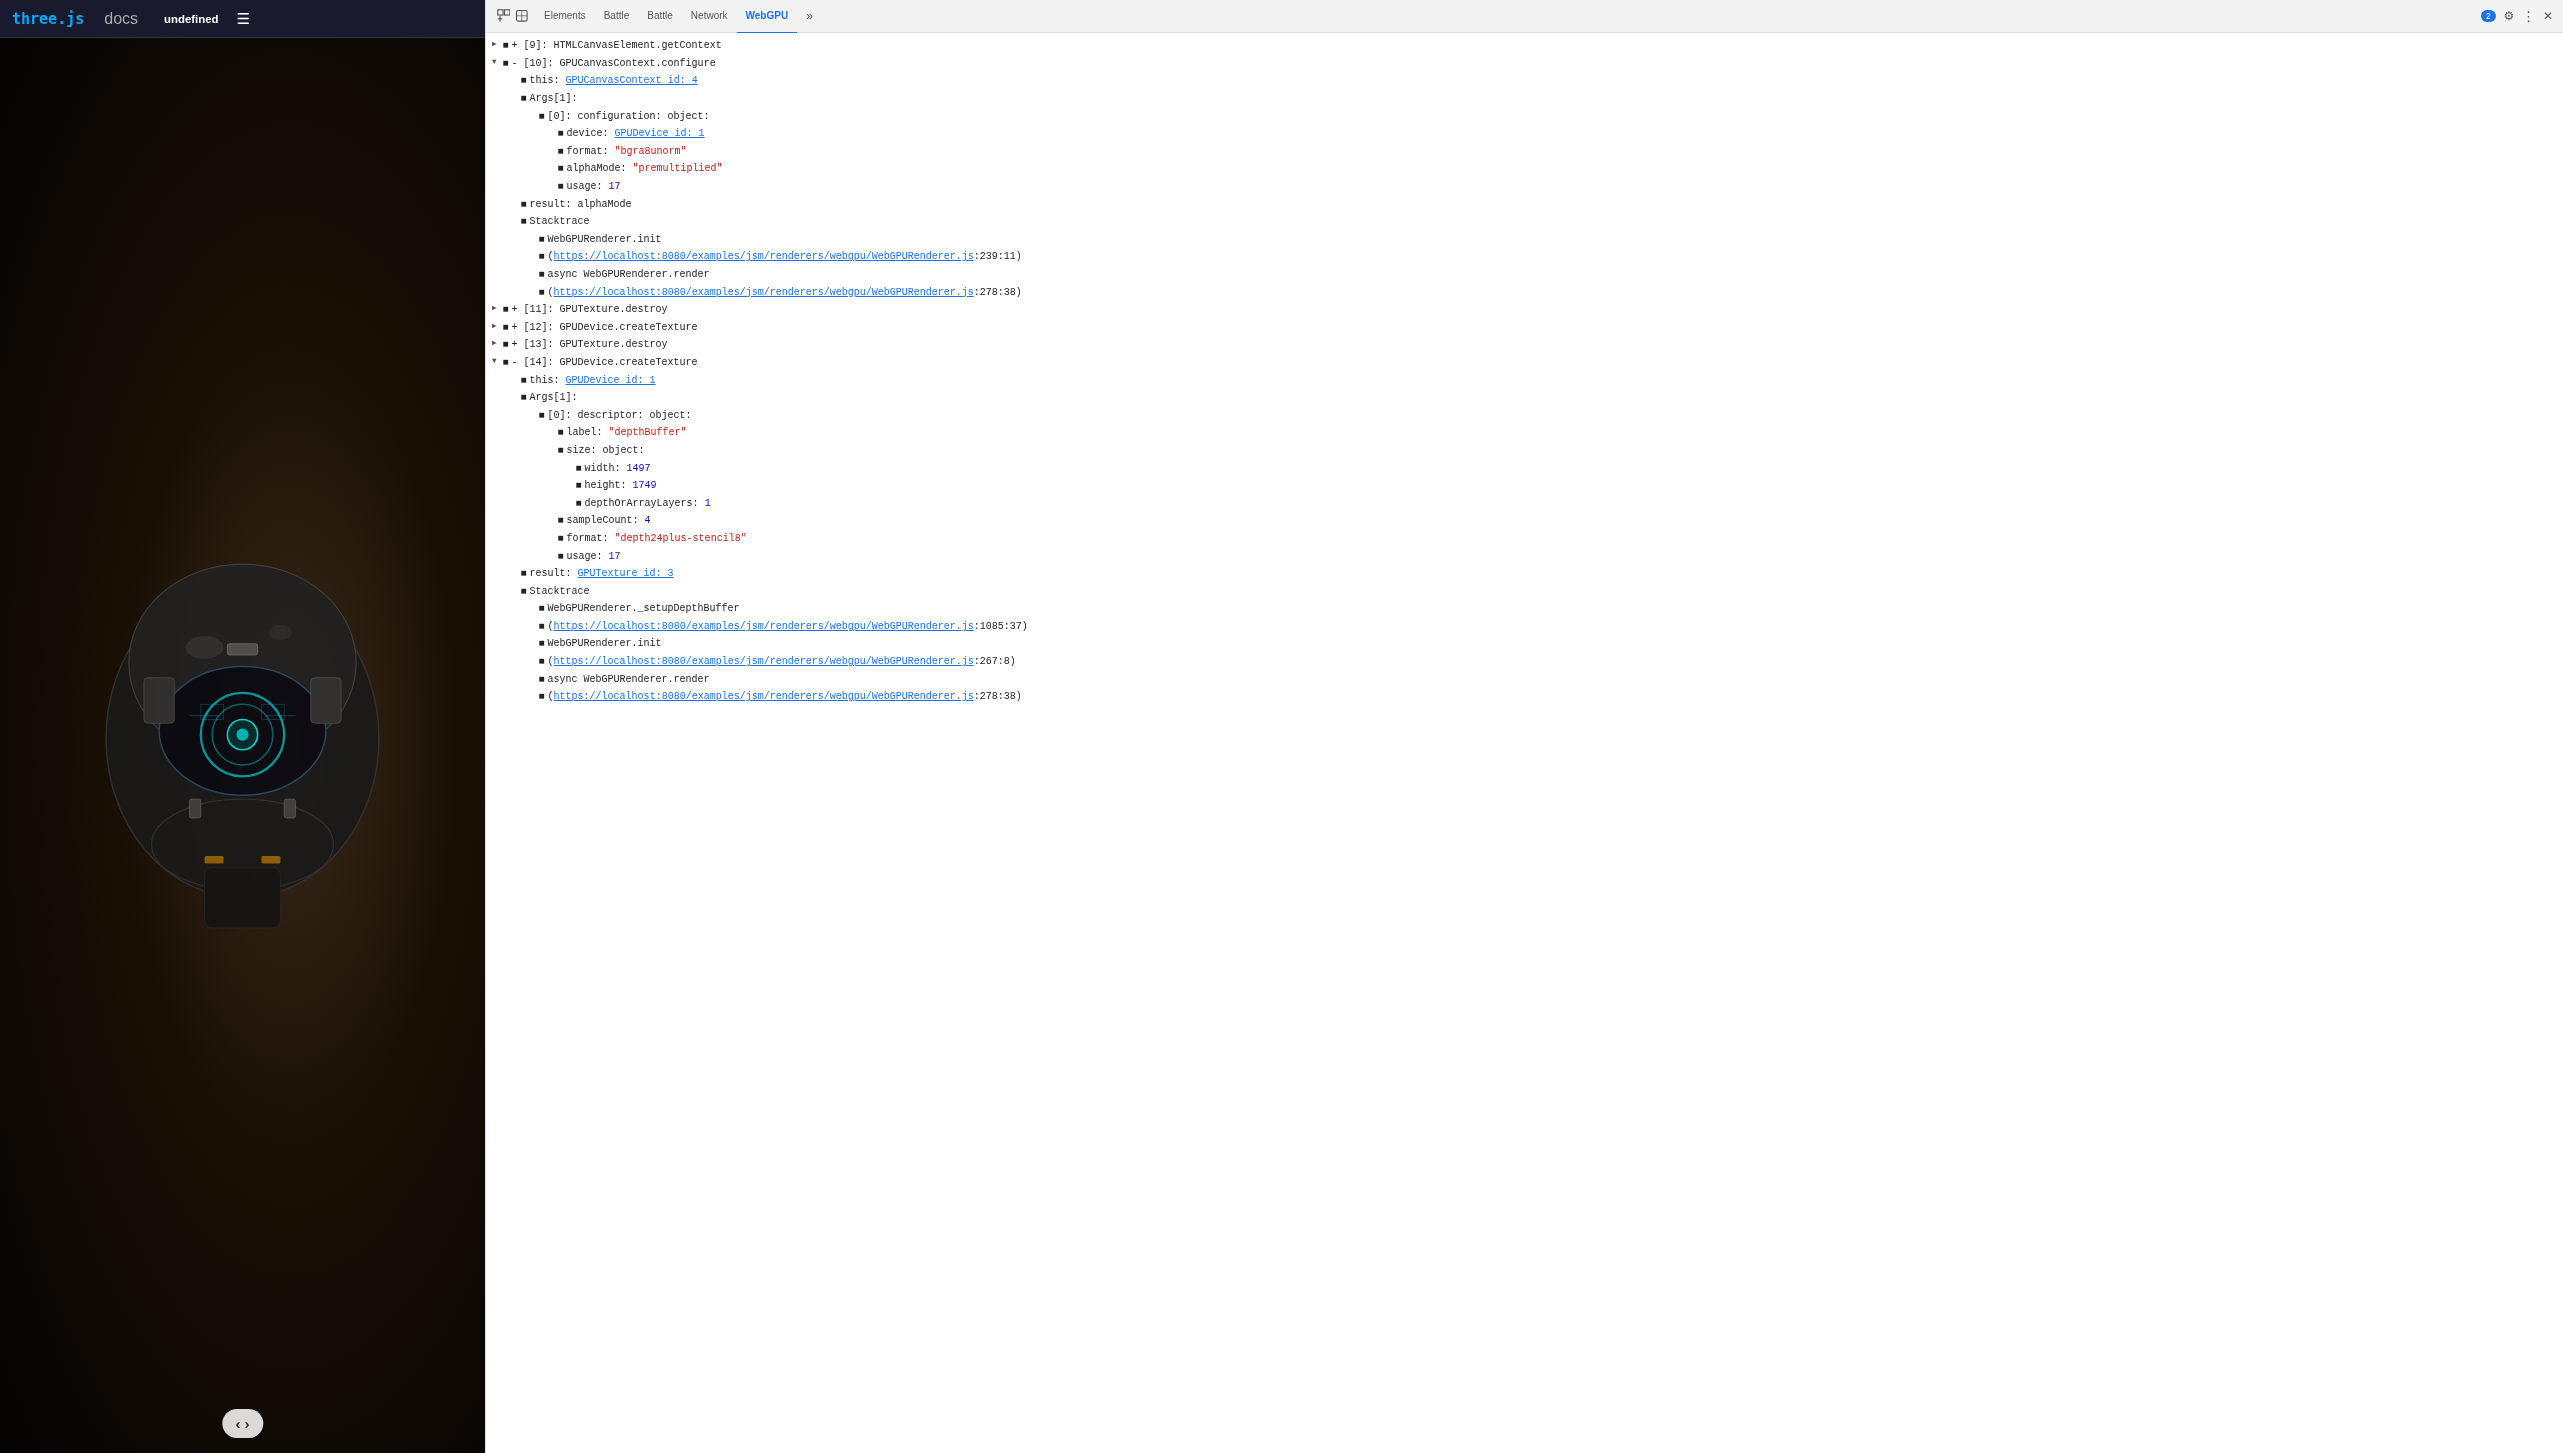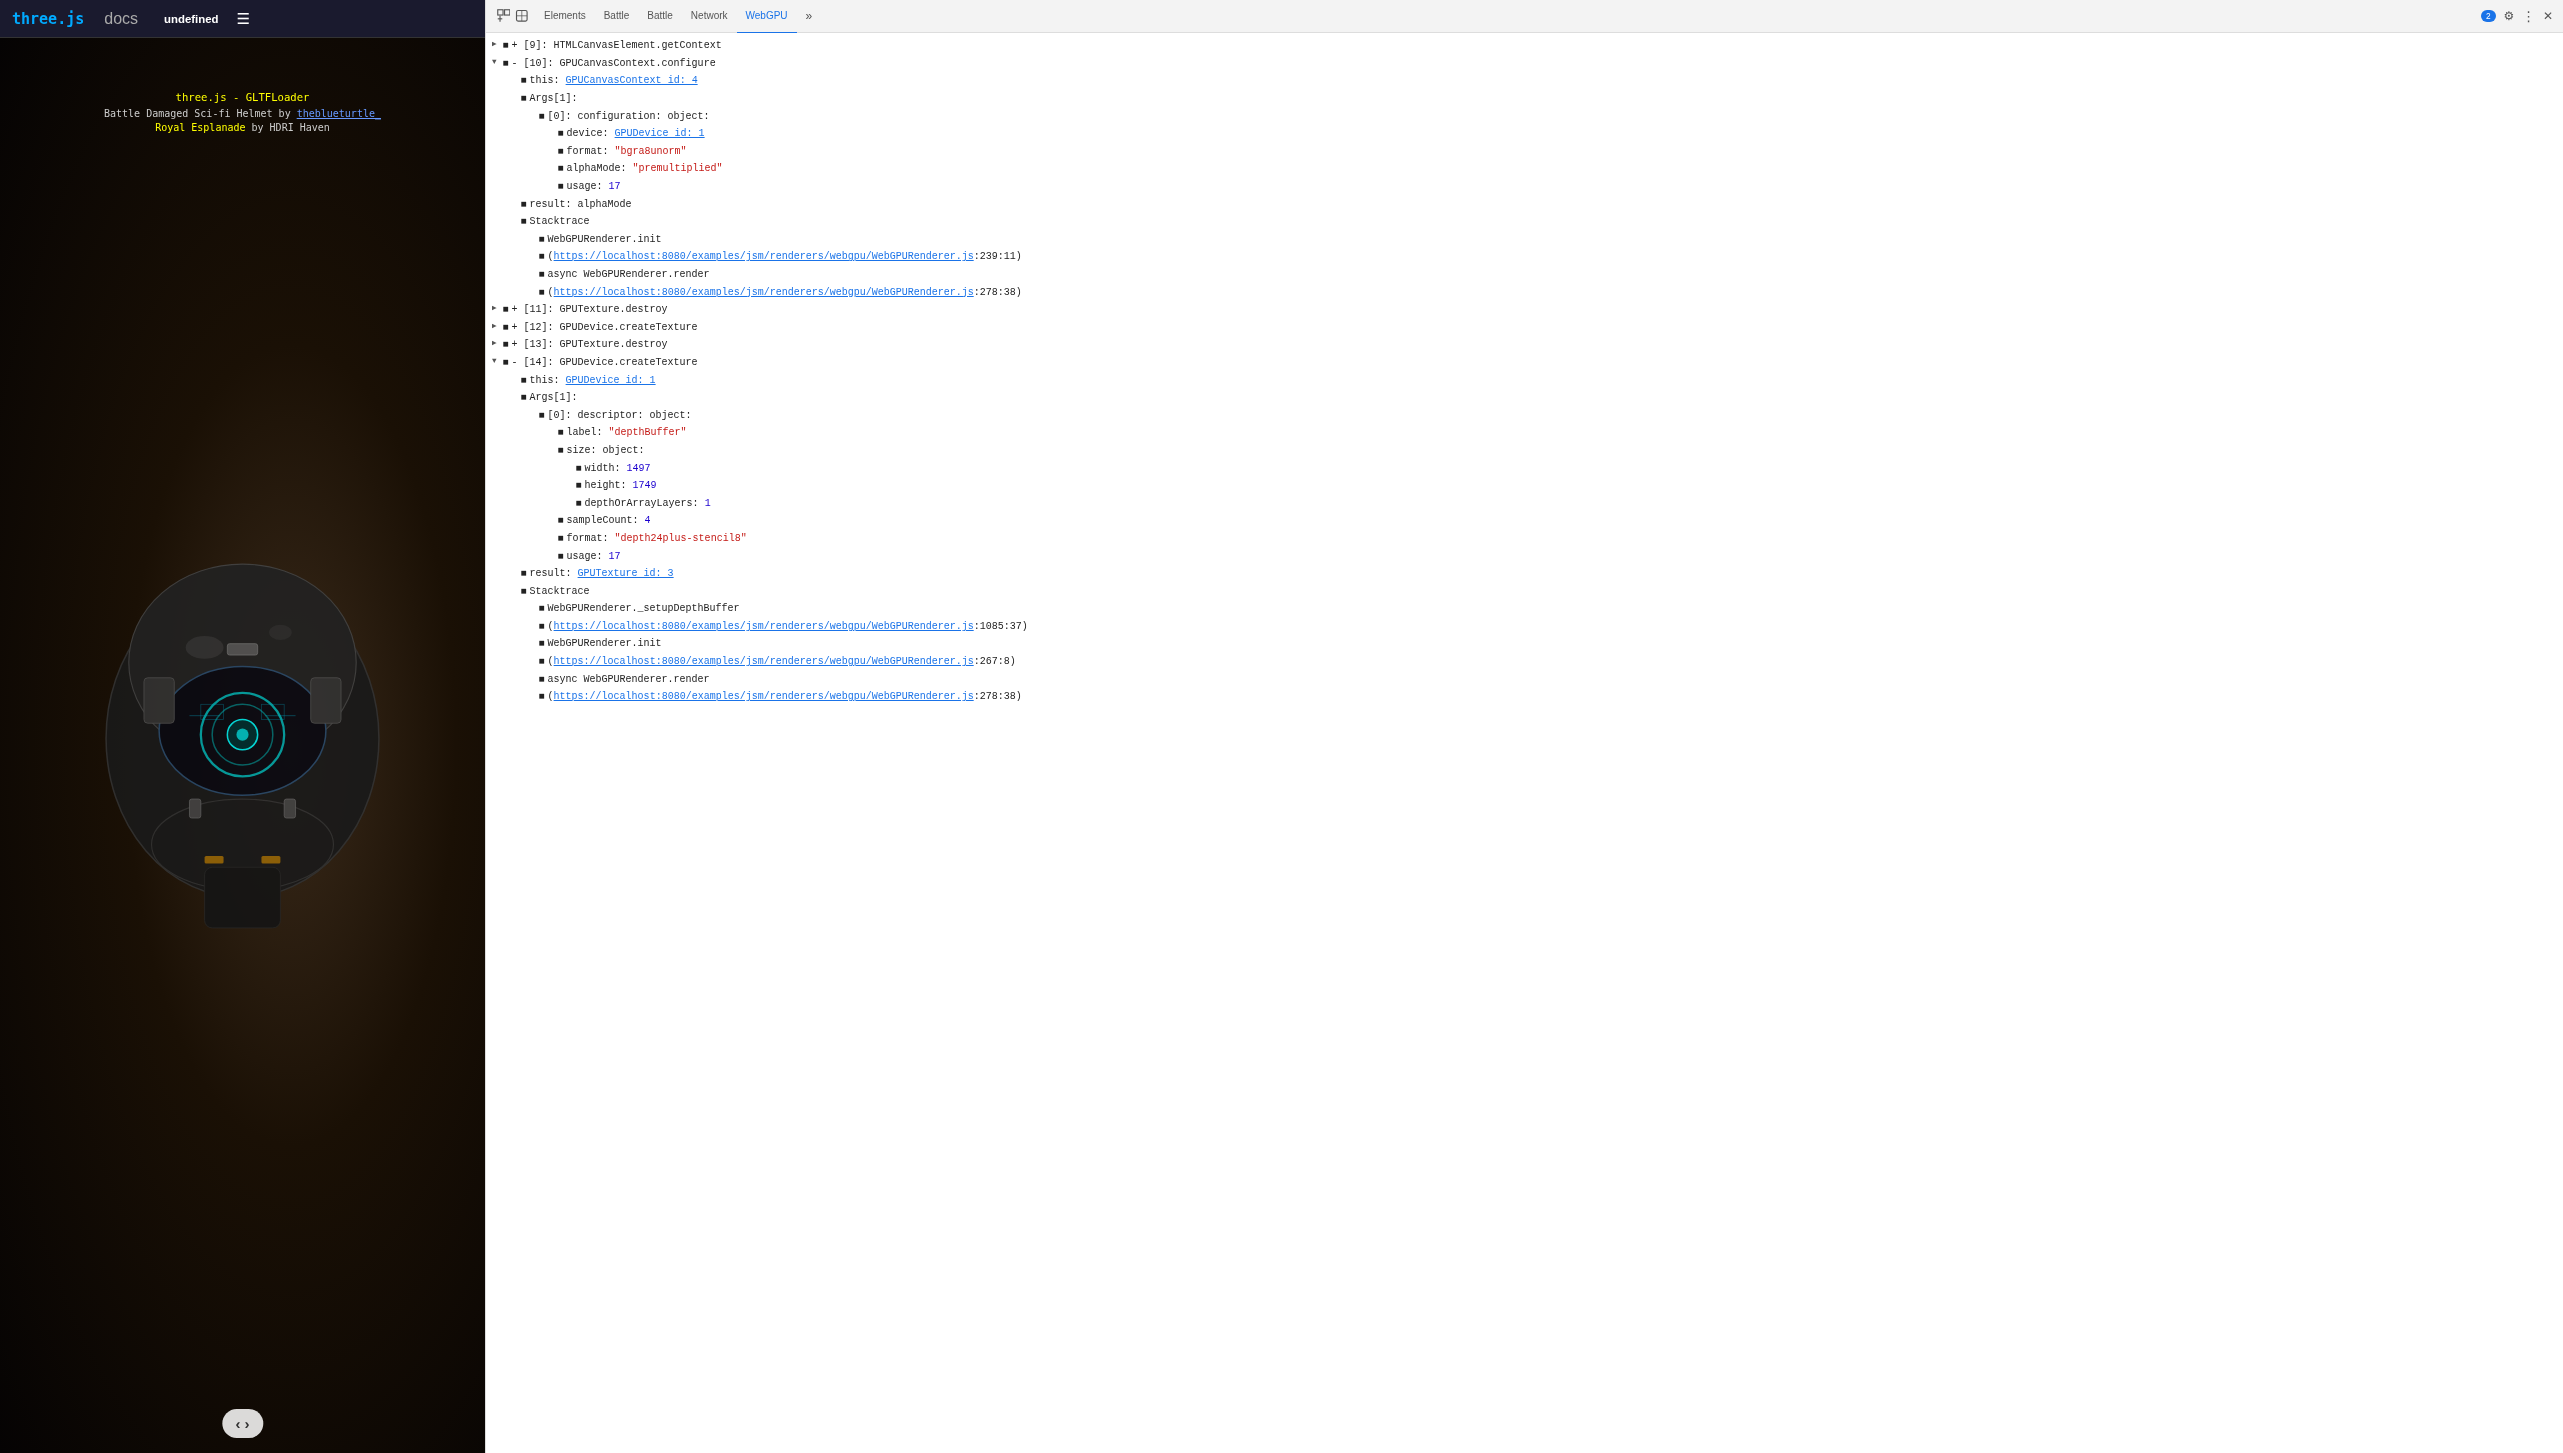--- a/index.html
+++ b/index.html
@@ -22,21 +22,21 @@
     
     #devtools-header {
       display: flex; align-items: center; border-bottom: 0.8px solid #ddd; padding: 0 10px;
       height: 33px; background: #f3f3f3;
     }
     .devtools-tab {
       padding: 0 9px; height: 33px; display: flex; align-items: center;
       font-size: 10px; color: #555; cursor: pointer; border-bottom: 1.5px solid transparent;
       position: relative;
     }
-    .devtools-tab.active { color: #1a73e8; border-bottom: 1.5px solid #1a73e8; }
+    .devtools-tab.active { color: #1a73e8; border-bottom: 1.5px solid #1a73e8; font-weight: bold; }
     .devtools-icon { width: 15px; height: 15px; display: flex; align-items: center; justify-content: center; cursor: pointer; color: #555; font-size: 10.6px; }
 
     
     #devtools-content {
       flex: 1; overflow-y: auto; padding: 4.5px 0;
       font-family: 'Courier New', monospace; font-size: 10px; line-height: 1.6;
     }
 
     
     .tree-item {
@@ -102,29 +102,20 @@
           <rect x="230" y="175" width="40" height="15" rx="3" fill="#555" stroke="#777" stroke-width="1"></rect>
 
           <ellipse cx="200" cy="180" rx="25" ry="15" fill="white" opacity="0.08"></ellipse>
           <ellipse cx="300" cy="160" rx="15" ry="10" fill="white" opacity="0.05"></ellipse>
 
           <rect x="200" y="455" width="25" height="10" rx="2" fill="#cc8800" opacity="0.7"></rect>
           <rect x="275" y="455" width="25" height="10" rx="2" fill="#cc8800" opacity="0.7"></rect>
         </svg>
       </div>
 
-      <div style="position:absolute;top:53px;left:0;right:0;text-align:center;font-family:monospace;">
-        <div style="color:#ffff00;font-size:10.6px;margin-bottom:4.5px;">three.js - GLTFLoader</div>
-        <div style="color:#ccc;font-size:10px;margin-bottom:3px;">
-          <span>Battle Damaged Sci-fi Helmet by </span><span style="color:#6699ff;text-decoration:underline;cursor:pointer;">theblueturtle_</span>
-        </div>
-        <div style="font-size:10px;">
-          <span style="color:#ffff00;">Royal Esplanade</span><span style="color:#ccc;"> by </span><span style="color:#ccc;">HDRI Haven</span>
-        </div>
-      </div>
 
       <div style="position:absolute;bottom:15px;left:50%;transform:translateX(-50%);background:rgba(255,255,255,0.85);border-radius:38px;padding:6px 13.6px;cursor:pointer;font-size:15px;color:#333;font-weight:bold;">‹ ›</div>
     </div>
   </div>
 
   <div id="devtools-panel">
 
     <div id="devtools-header">
       <div class="devtools-icon" style="margin-right:3px;">
         <svg width="13.6" height="13.6" viewBox="0 0 18 18">

